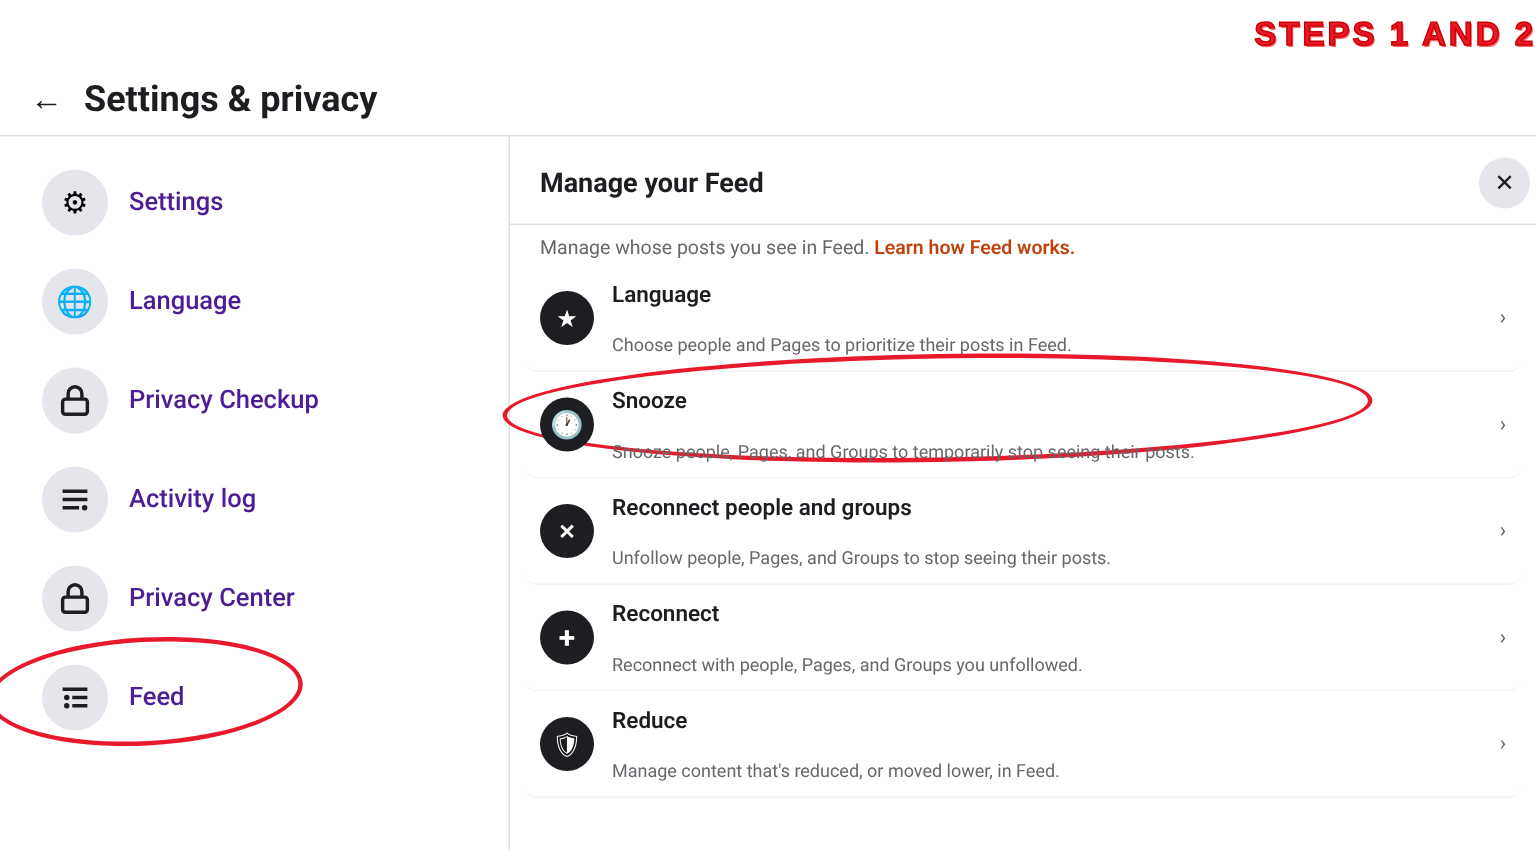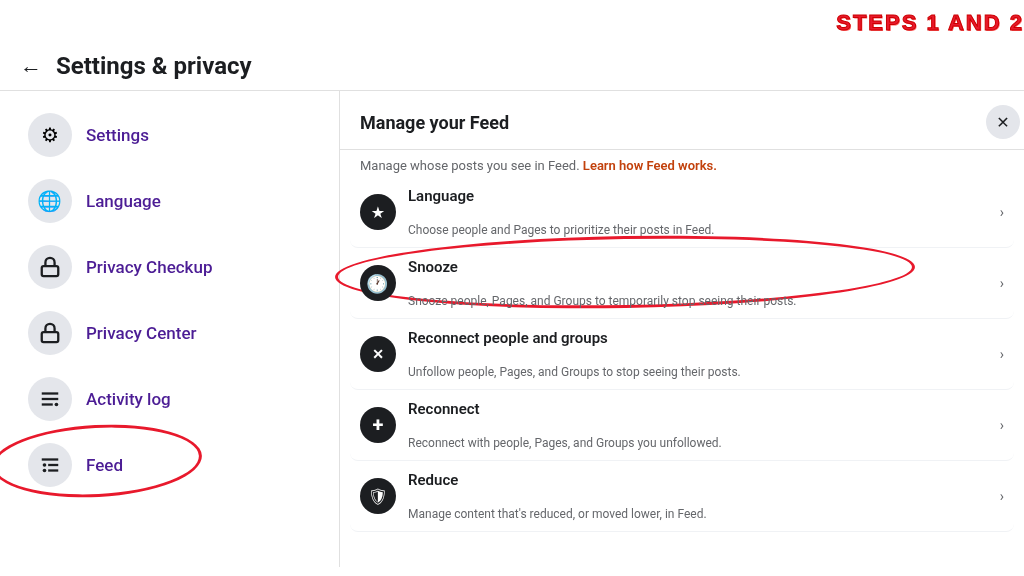--- a/index.html
+++ b/index.html
@@ -232,37 +232,37 @@
           <rect x="3" y="11" width="18" height="11" rx="2"></rect>
           <path d="M7 11V7a5 5 0 0 1 10 0v4"></path>
         </svg>
       </div>
       <span class="sidebar-label">Privacy Checkup</span>
     </div>
 
     <div class="sidebar-item">
       <div class="sidebar-icon">
         <svg width="22" height="22" viewBox="0 0 24 24" fill="none" stroke="#1c1e21" stroke-width="2.5">
-          <rect x="3" y="11" width="18" height="11" rx="2"></rect>
-          <path d="M7 11V7a5 5 0 0 1 10 0v4"></path>
-        </svg>
-      </div>
-      <span class="sidebar-label">Privacy Center</span>
-    </div>
-
-    <div class="sidebar-item">
-      <div class="sidebar-icon">
-        <svg width="22" height="22" viewBox="0 0 24 24" fill="none" stroke="#1c1e21" stroke-width="2.5">
           <line x1="3" y1="6" x2="21" y2="6"></line>
           <line x1="3" y1="12" x2="21" y2="12"></line>
           <line x1="3" y1="18" x2="15" y2="18"></line>
           <circle cx="19" cy="18" r="2" fill="#1c1e21" stroke="none"></circle>
         </svg>
       </div>
       <span class="sidebar-label">Activity log</span>
+    </div>
+
+    <div class="sidebar-item">
+      <div class="sidebar-icon">
+        <svg width="22" height="22" viewBox="0 0 24 24" fill="none" stroke="#1c1e21" stroke-width="2.5">
+          <rect x="3" y="11" width="18" height="11" rx="2"></rect>
+          <path d="M7 11V7a5 5 0 0 1 10 0v4"></path>
+        </svg>
+      </div>
+      <span class="sidebar-label">Privacy Center</span>
     </div>
 
     <div class="feed-item-wrapper">
       <div class="feed-circle"></div>
       <div class="sidebar-item">
         <div class="sidebar-icon">
           <svg width="22" height="22" viewBox="0 0 24 24" fill="none" stroke="#1c1e21" stroke-width="2.5">
             <line x1="3" y1="6" x2="21" y2="6"></line>
             <circle cx="6" cy="12" r="2" fill="#1c1e21" stroke="none"></circle>
             <line x1="10" y1="12" x2="21" y2="12"></line>

